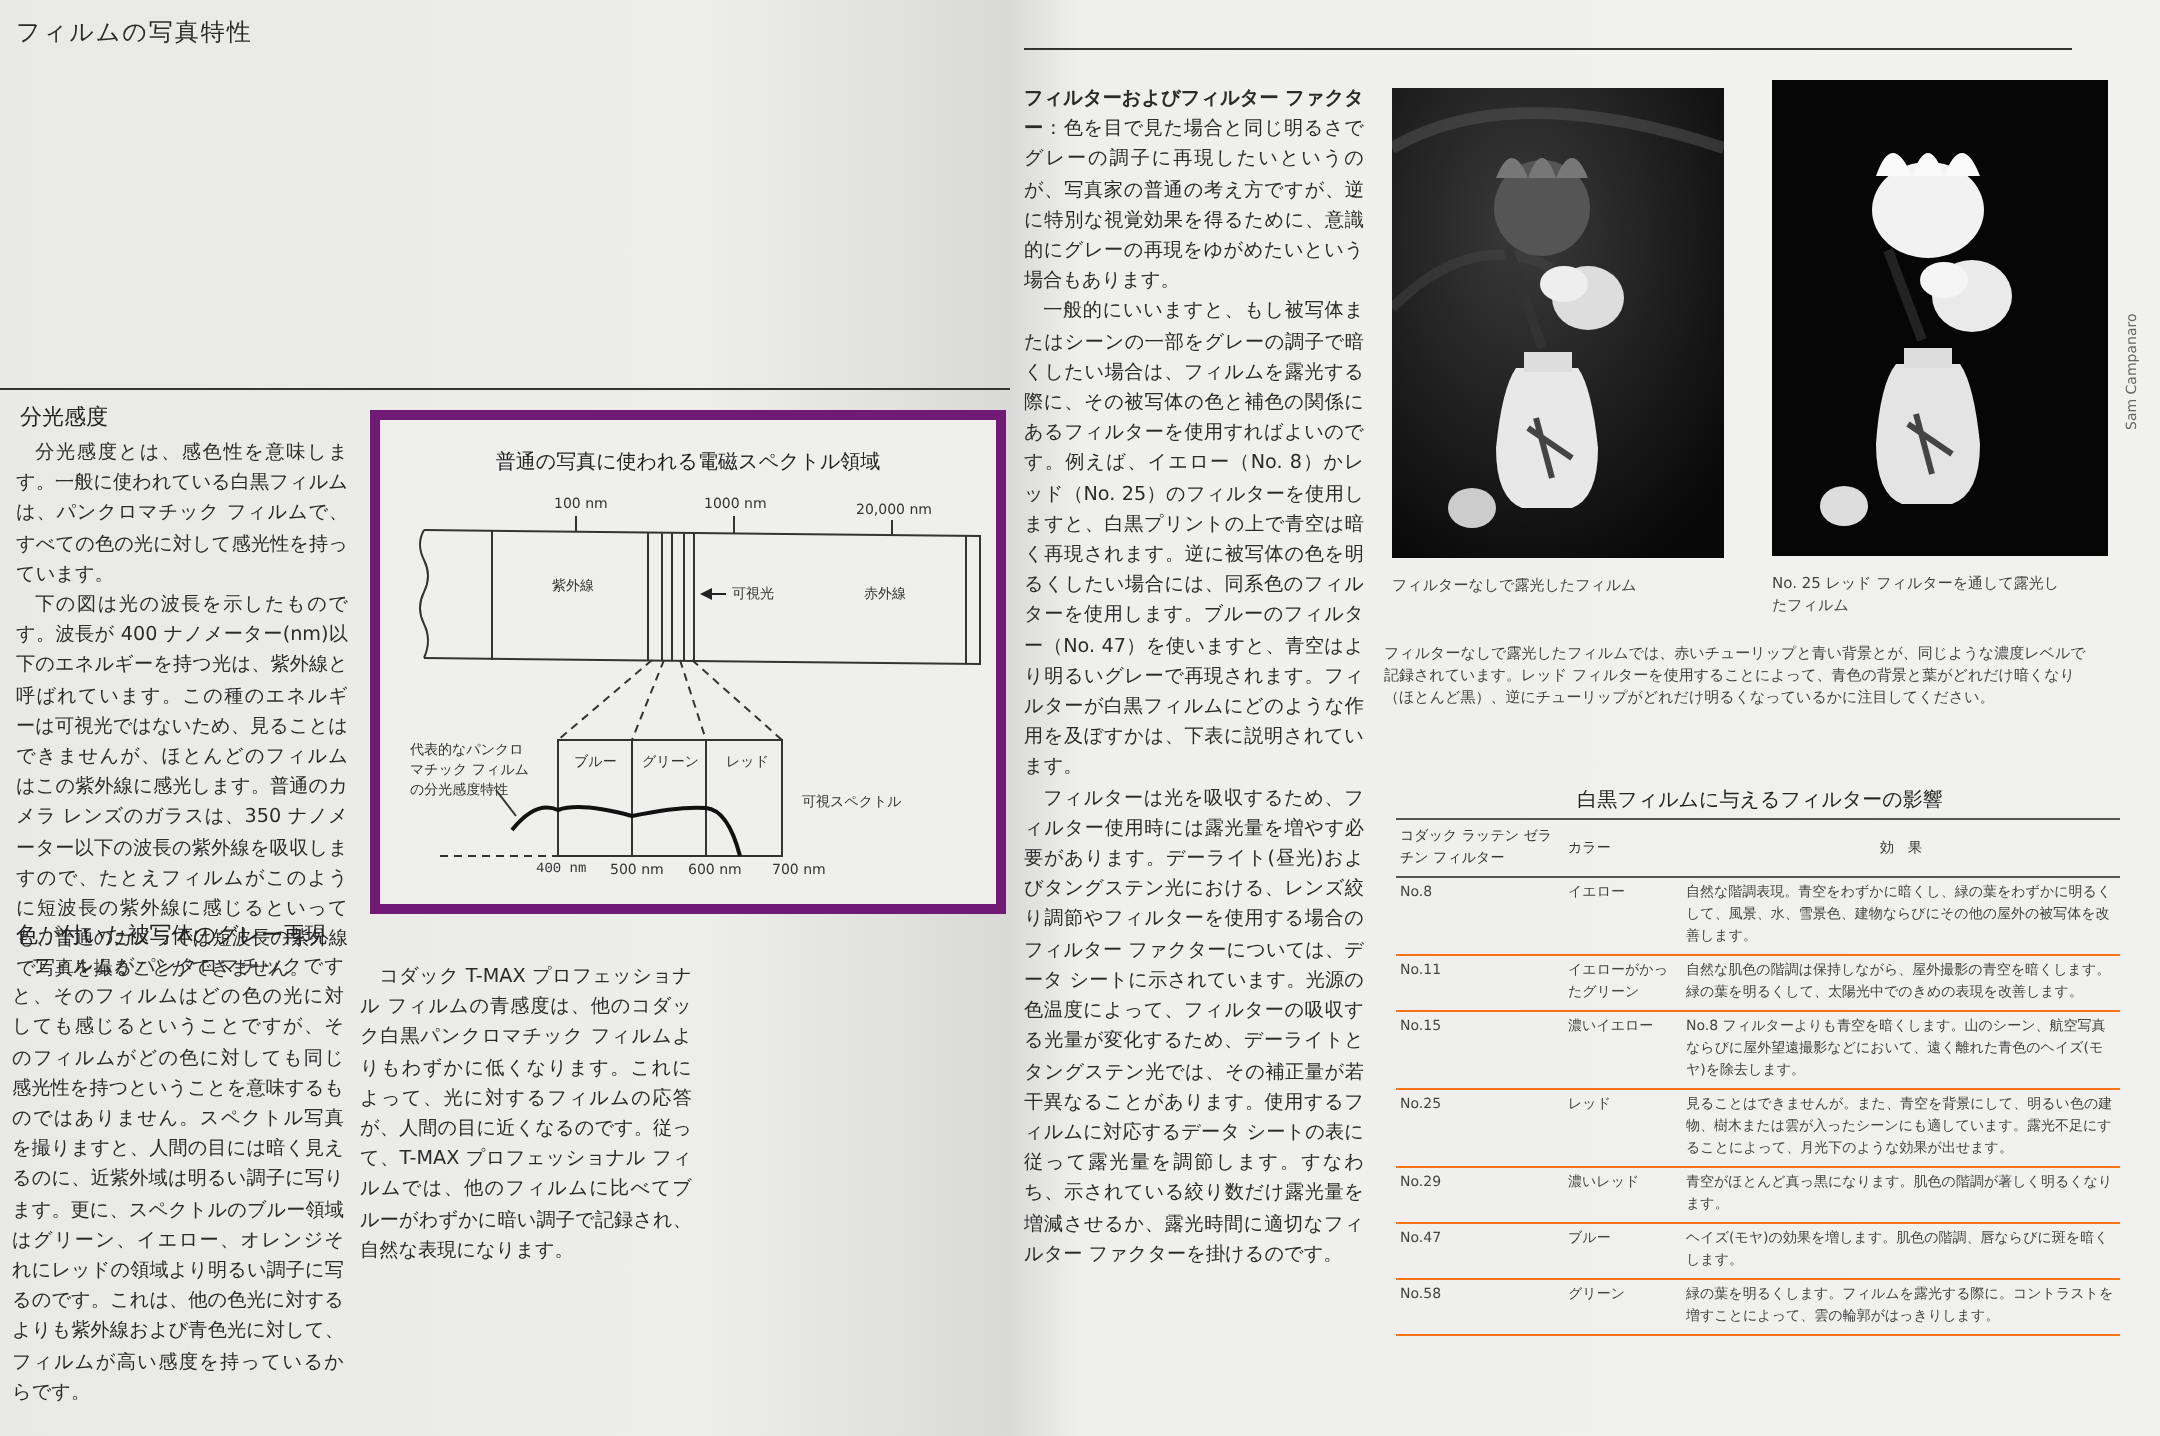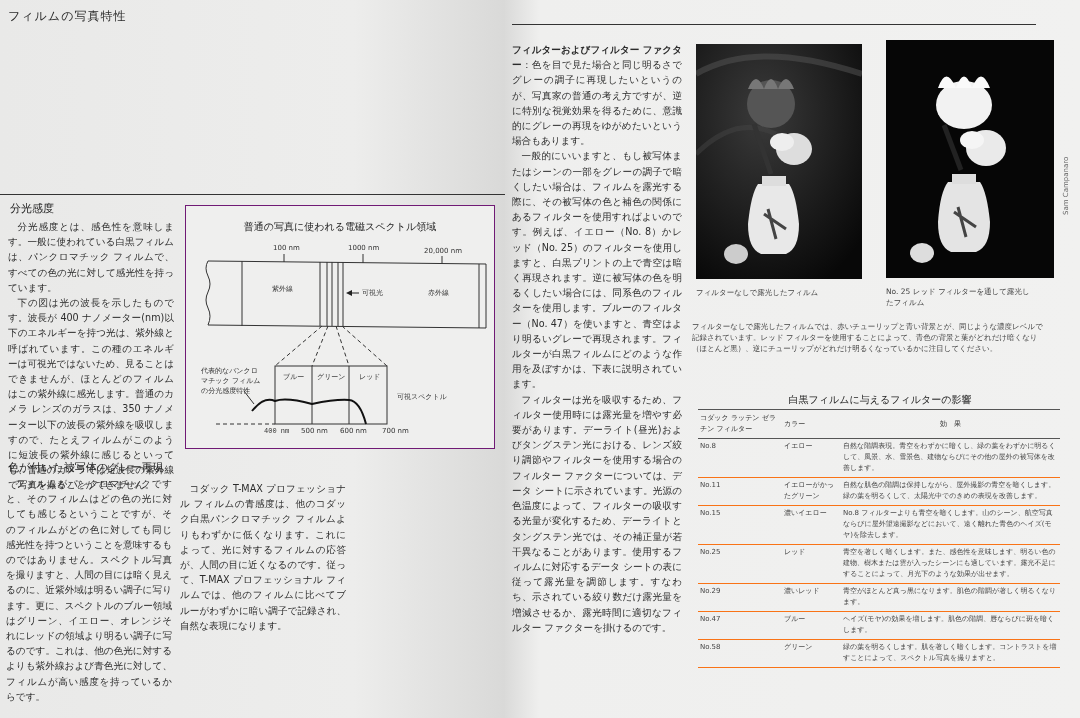--- a/index.html
+++ b/index.html
@@ -7,21 +7,21 @@
   .page{position:absolute;top:0;height:718px;}
   .left{left:0;width:505px;background:linear-gradient(90deg,#e9e9e8 0%,#ededec 70%,#d9d9d8 100%);}
   .right{left:505px;width:575px;background:linear-gradient(90deg,#dadad9 0%,#efefee 6%,#f1f1f0 100%);}
   .title{position:absolute;left:8px;top:8px;font-size:12px;color:#2a2a2a;letter-spacing:1px;}
   .topline{position:absolute;left:512px;top:24px;width:524px;height:1px;background:#333;}
   .hr{position:absolute;height:1px;background:#444;}
   .heading{position:absolute;font-size:11px;color:#222;}
   .para{position:absolute;font-size:9.6px;line-height:15.2px;color:#2b2b2b;text-align:justify;}
   .para p{margin:0;text-indent:1em;}
   .para p.noindent{text-indent:0;}
-  .diagram{position:absolute;left:185px;top:205px;width:308px;height:242px;border:1px solid #701a75;background:#efefee;}
+  .diagram{position:absolute;left:185px;top:205px;width:308px;height:242px;border:5px solid #701a75;background:#efefee;}
   .diag-title{position:absolute;left:0;width:100%;top:14px;text-align:center;font-size:10px;}
   .dl{position:absolute;font-size:7px;color:#333;white-space:nowrap;}
   .photo{position:absolute;background:#0b0b0b;overflow:hidden;}
   .caption{position:absolute;font-size:7.5px;color:#444;line-height:11px;}
   .credit{position:absolute;left:1062px;top:215px;font-size:7px;color:#666;transform:rotate(-90deg);transform-origin:left top;white-space:nowrap;}
   .tbl-title{position:absolute;left:695px;top:393px;width:370px;text-align:center;font-size:10px;color:#222;}
   table.ft{position:absolute;left:698px;top:409px;width:362px;border-collapse:collapse;font-size:7px;color:#444;}
   table.ft th{font-weight:normal;text-align:left;padding:3px 2px;border-top:1px solid #555;border-bottom:1px solid #555;line-height:11px;color:#333;}
   table.ft td{vertical-align:top;padding:2px 2px 3px 2px;border-bottom:1px solid #f97316;line-height:11px;}
   table.ft td.c1{width:80px;}
@@ -174,31 +174,31 @@
         <td>自然な肌色の階調は保持しながら、屋外撮影の青空を暗くします。緑の葉を明るくして、太陽光中でのきめの表現を改善します。</td>
       </tr>
     <tr>
         <td class="c1">No.15</td>
         <td class="c2">濃いイエロー</td>
         <td>No.8 フィルターよりも青空を暗くします。山のシーン、航空写真ならびに屋外望遠撮影などにおいて、遠く離れた青色のヘイズ(モヤ)を除去します。</td>
       </tr>
     <tr>
         <td class="c1">No.25</td>
         <td class="c2">レッド</td>
-        <td>青空を著しく暗くします。また、感色性を意味します、明るい色の建物、樹木または雲が入ったシーンにも適しています。露光不足にすることによって、月光下のような効果が出せます。</td>
+        <td>見ることはできませんが。また、青空を背景にして、明るい色の建物、樹木または雲が入ったシーンにも適しています。露光不足にすることによって、月光下のような効果が出せます。</td>
       </tr>
     <tr>
         <td class="c1">No.29</td>
         <td class="c2">濃いレッド</td>
         <td>青空がほとんど真っ黒になります。肌色の階調が著しく明るくなります。</td>
       </tr>
     <tr>
         <td class="c1">No.47</td>
         <td class="c2">ブルー</td>
         <td>ヘイズ(モヤ)の効果を増します。肌色の階調、唇ならびに斑を暗くします。</td>
       </tr>
     <tr>
         <td class="c1">No.58</td>
         <td class="c2">グリーン</td>
-        <td>緑の葉を明るくします。肌を著しく暗くします。コントラストを増すことによって、スペクトル写真を撮りますと。</td>
+        <td>緑の葉を明るくします。フィルムを露光する際に。コントラストを増すことによって、雲の輪郭がはっきりします。</td>
       </tr>
   </tbody>
 </table>
 
 </body></html>

